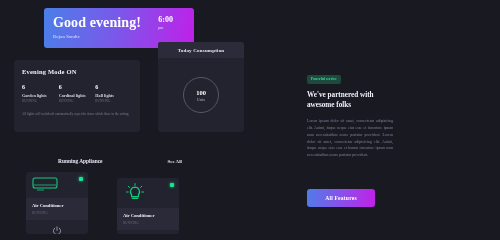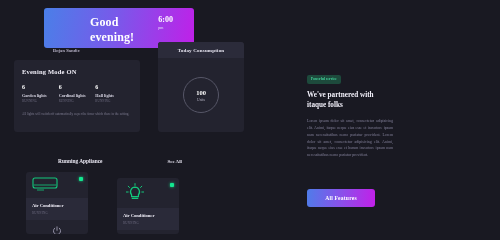--- a/index.html
+++ b/index.html
@@ -14,21 +14,21 @@
   
   .hero {
     position: absolute; left: 44px; top: 8px;
     width: 150px; height: 40px;
     background: linear-gradient(100deg, #4a7fe8 0%, #7a58ea 48%, #c020e8 100%);
     border-radius: 3px;
     padding: 7px 9px;
     display: flex; justify-content: space-between;
   }
   .hero-left { display: flex; flex-direction: column; gap: 3px; }
-  .hero-greet { font-size: 12px; font-weight: 700; color: #ffffff; letter-spacing: .1px; margin-left: 37px; }
+  .hero-greet { font-size: 14px; font-weight: 700; color: #ffffff; letter-spacing: .1px; }
   .hero-user { font-size: 4.6px; color: #e9e2fb; letter-spacing: .2px; }
   .hero-right { display: flex; flex-direction: column; align-items: flex-start; padding-right: 12px; }
   .hero-time { font-size: 8px; font-weight: 700; color: #ffffff; }
   .hero-ampm { font-size: 4px; color: #e4dcf8; margin-top: 1px; }
 
   
   .consumption {
     position: absolute; left: 158px; top: 42px;
     width: 86px; height: 90px;
     background: #23232f;
@@ -211,19 +211,19 @@
       <div class="app-name">Air Conditioner</div>
       <div class="app-meta">RUNNING</div>
     </div>
     <div class="app-foot">
       
     </div>
   </div>
 
   <div class="panel">
     <span class="badge">Powerful service</span>
-    <div class="panel-title">We've partnered with itaque folks</div>
+    <div class="panel-title">We've partnered with awesome folks</div>
     <div class="panel-body">Lorem ipsum dolor sit amet, consectetur adipisicing elit. Animi, itaque neque eius esse et inventore ipsam nam necessitatibus nemo pariatur provident. Lorem dolor sit amet, consectetur adipisicing elit. Animi, itaque neque eius esse et harum inventore ipsam nam necessitatibus nemo pariatur provident.</div>
   </div>
 
   <button class="cta">All Features</button>
 
 </div>
 
 </body></html>

